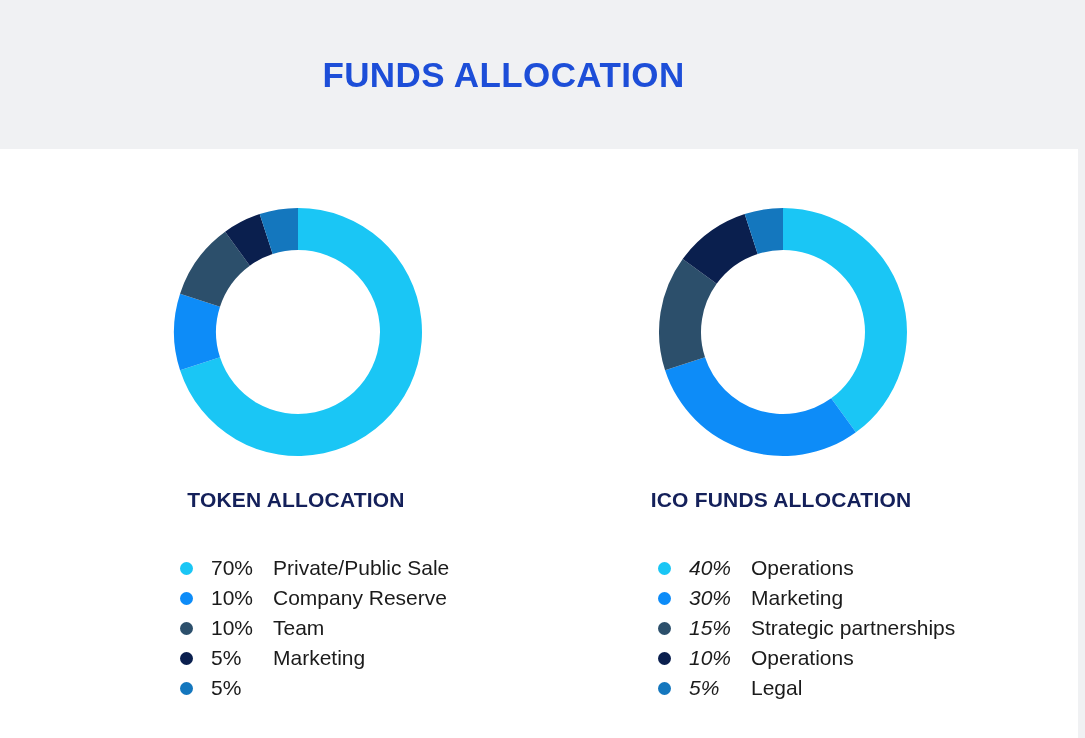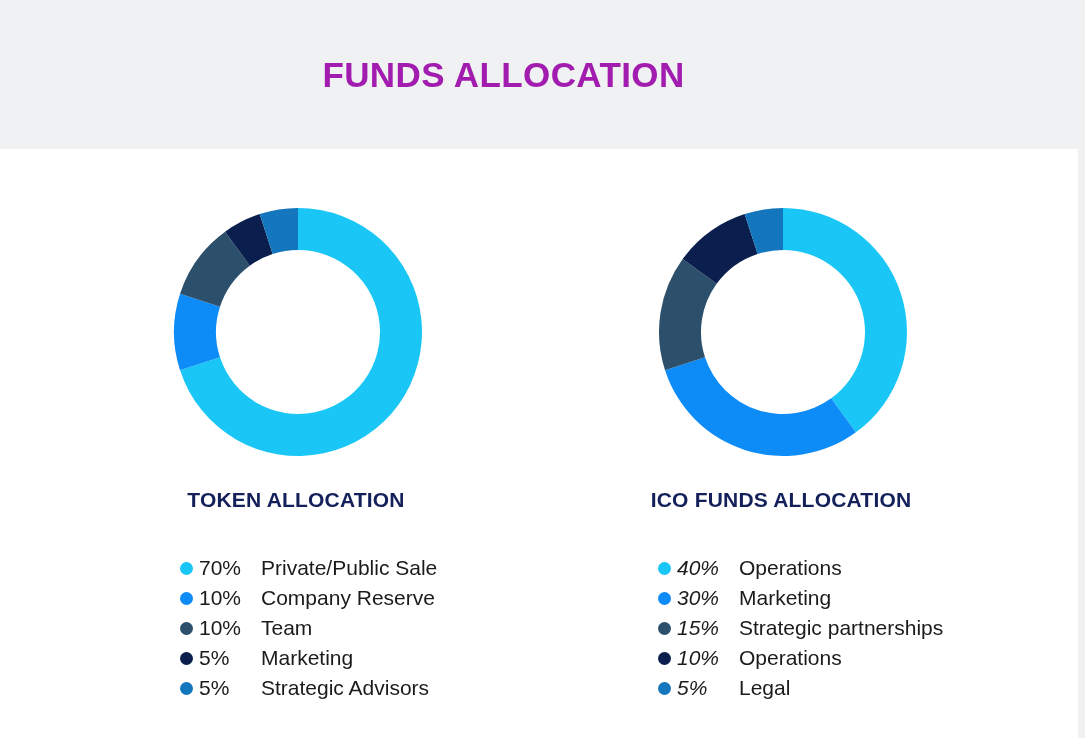--- a/index.html
+++ b/index.html
@@ -29,21 +29,21 @@
     left: 0;
     top: 0;
     width: 1007px;
     height: 149px;
     display: flex;
     align-items: center;
     justify-content: center;
     font-size: 35px;
     font-weight: bold;
     letter-spacing: 0.4px;
-    color: #a21caf;
+    color: #1d4ed8;
     font-family: "Liberation Sans", sans-serif;
     white-space: nowrap;
   }
 
   
   #content-area {
     position: absolute;
     left: 0;
     top: 149px;
     width: 1078px;
@@ -115,20 +115,21 @@
     width: 13px;
     height: 13px;
     border-radius: 50%;
     flex: 0 0 auto;
     margin-right: 6px;
   }
   .legend-pct {
     font-size: 21px;
     color: #1b1b1b;
     font-family: "Liberation Sans", sans-serif;
+    margin-left: 12px;
   }
   .legend-label {
     font-size: 21px;
     color: #1b1b1b;
     font-family: "Liberation Sans", sans-serif;
     margin-left: 17px;
   }
   #panel-token .legend-pct { min-width: 45px; }
   #panel-ico .legend-pct { min-width: 45px; font-style: italic; }
 </style>
@@ -169,21 +170,20 @@
           <span class="legend-label">Team</span>
         </div>
         <div class="legend-row">
           <span class="legend-bullet" style="background: rgb(10, 31, 78);"></span>
           <span class="legend-pct">5%</span>
           <span class="legend-label">Marketing</span>
         </div>
         <div class="legend-row">
           <span class="legend-bullet" style="background: rgb(20, 119, 190);"></span>
           <span class="legend-pct">5%</span>
-          <span class="legend-label">Strategic Advisors</span>
         </div>
       </div>
   </div>
 
   <div class="panel" id="panel-ico">
     <div class="donut-wrap">
       <svg class="donut-svg" viewBox="0 0 252 252">
           <path d="M 126.00000000000001 2 A 124 124 0 0 1 198.88537128426668 226.3181073024935 L 174.1983906879828 192.3393935387457 A 82 82 0 0 0 126 44 Z" fill="#1ac6f5"></path>
           <path d="M 198.88537128426668 226.3181073024935 A 124 124 0 0 1 8.068991979400963 164.3181073024935 L 48.013365663797416 151.3393935387457 A 82 82 0 0 0 174.1983906879828 192.3393935387457 Z" fill="#0d8cf8"></path>
           <path d="M 8.068991979400963 164.3181073024935 A 124 124 0 0 1 25.6818926975065 53.114628715733346 L 59.660606461254304 77.8016093120172 A 82 82 0 0 0 48.013365663797416 151.3393935387457 Z" fill="#2c4f6b"></path>

